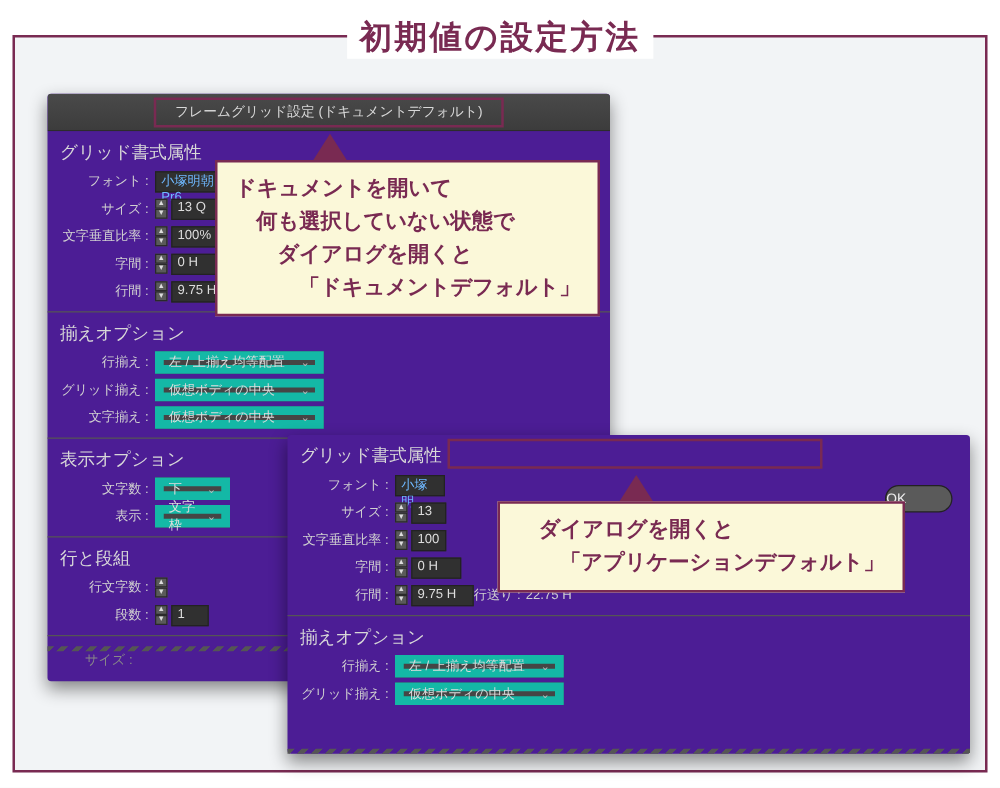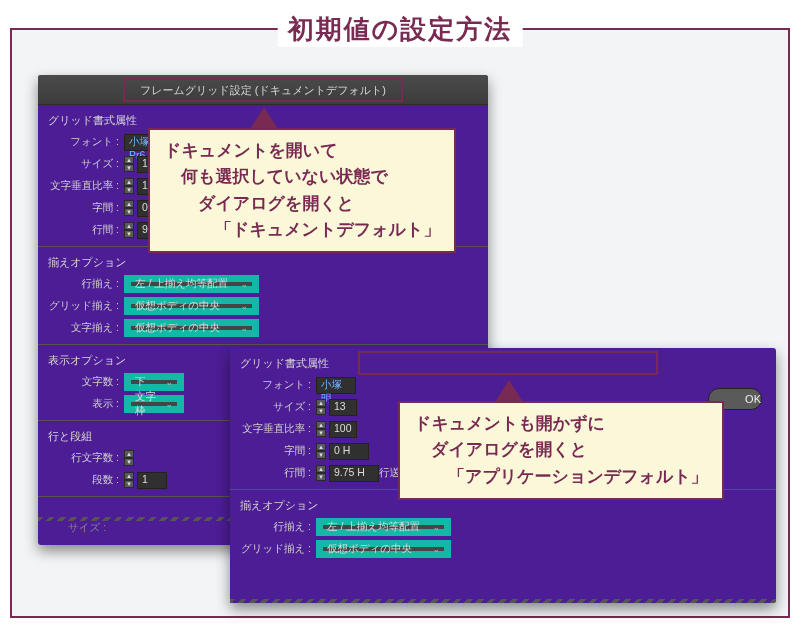--- a/index.html
+++ b/index.html
@@ -8,34 +8,34 @@
   .stage { position: relative; width: 800px; height: 630px; }
 
   .outer-frame { position: absolute; left: 10px; top: 28px; width: 780px; height: 590px; border: 2px solid #792a52; background: #f2f4f6; }
 
   .main-title { position: absolute; left: 50%; top: 12px; transform: translateX(-50%); background: #fff; color: #792a52; font-size: 26px; font-weight: 700; padding: 0 10px; letter-spacing: 2px; }
 
   .dialog { position: absolute; background: #4c1d95; color: #ccc; font-size: 11px; border-radius: 3px; box-shadow: 0 6px 14px rgba(0,0,0,.45); }
   .dialog .titlebar { height: 30px; line-height: 30px; text-align: center; color: #d8d8d8; border-bottom: 1px solid #2c2c2c; background: linear-gradient(#4a4a4a,#3c3c3c); border-radius: 3px 3px 0 0; }
   .title-hilite { position: absolute; border: 2px solid #792a52; }
 
-  .section-title { color: #d8d8d8; font-size: 11px; margin: 8px 0 4px 10px; }
+  .section-title { color: #d8d8d8; font-size: 14px; margin: 8px 0 4px 10px; }
   .divider { border-top: 1px solid #555; margin: 6px 0 0 0; }
 
   .row { display: flex; align-items: center; height: 20px; margin: 2px 0 2px 0; }
   .lbl { width: 76px; text-align: right; color: #d0d0d0; padding-right: 5px; font-size: 10.5px; }
   .tail-lbl { color: #d0d0d0; font-size: 10.5px; }
   .spin { display: inline-flex; flex-direction: column; }
   .spin span { width: 10px; height: 8px; background: #5a5a5a; border: 1px solid #2a2a2a; font-size: 7px; color: #ddd; text-align: center; line-height: 6px; }
   .input { height: 17px; background: #303030; border: 1px solid #222; color: #ddd; padding: 0 4px; font-size: 10.5px; }
   .input.blue { color: #6fb8ff; }
   .select { height: 18px; background: #454545; border: 7px solid #14b8a6; color: #ddd; padding: 0 4px; font-size: 10.5px; display: inline-flex; align-items: center; justify-content: space-between; }
   .select .chev { margin-left: 6px; font-size: 9px; color: #bbb; }
 
-  .ok-btn { position: absolute; right: 14px; top: 40px; width: 54px; height: 22px; border-radius: 11px; border: 1px solid #222; background: #5a5a5a; color: #eee; font-size: 11px; text-align: right; line-height: 20px; }
+  .ok-btn { position: absolute; right: 14px; top: 40px; width: 54px; height: 22px; border-radius: 11px; border: 1px solid #222; background: #5a5a5a; color: #eee; font-size: 11px; text-align: left; line-height: 20px; }
 
   .dialog1 { left: 38px; top: 75px; width: 450px; height: 470px; }
   .dialog2 { left: 230px; top: 348px; width: 546px; height: 255px; }
 
   .zigzag { height: 4px; background: repeating-linear-gradient(135deg,#555 0 4px,transparent 4px 8px); }
 
   .callout { position: absolute; background: #fbf8d9; border: 2px solid #792a52; color: #792a52; font-size: 17px; line-height: 1.55; padding: 8px 14px; font-weight: 600; }
   .arrow-up { position: absolute; width: 0; height: 0; border-left: 14px solid transparent; border-right: 14px solid transparent; border-bottom: 22px solid #792a52; }
 
   .footer-label { position: absolute; left: 30px; bottom: 10px; color: #888; font-size: 10.5px; }
@@ -224,24 +224,23 @@
             <span class="chev">⌄</span>
           </div>
         </div>
     </div>
     <div class="zigzag" style="position:absolute;left:0;right:0;bottom:0;"></div>
   </div>
 
   <div class="arrow-up" style="left:250px; top:107px;"></div>
   <div class="arrow-up" style="left:495px; top:380px;"></div>
 
-  <div class="callout" style="left:148px; top:128px;">
+  <div class="callout" style="left:172px; top:128px;">
     <div>ドキュメントを開いて</div>
     <div>　何も選択していない状態で</div>
     <div>　　ダイアログを開くと</div>
     <div>　　　「ドキュメントデフォルト」</div>
   </div>
   <div class="callout" style="left:398px; top:401px;">
-    <div>ドキュメントも開かずに</div>
     <div>　ダイアログを開くと</div>
     <div>　　「アプリケーションデフォルト」</div>
   </div>
 </div>
 
 </body></html>

